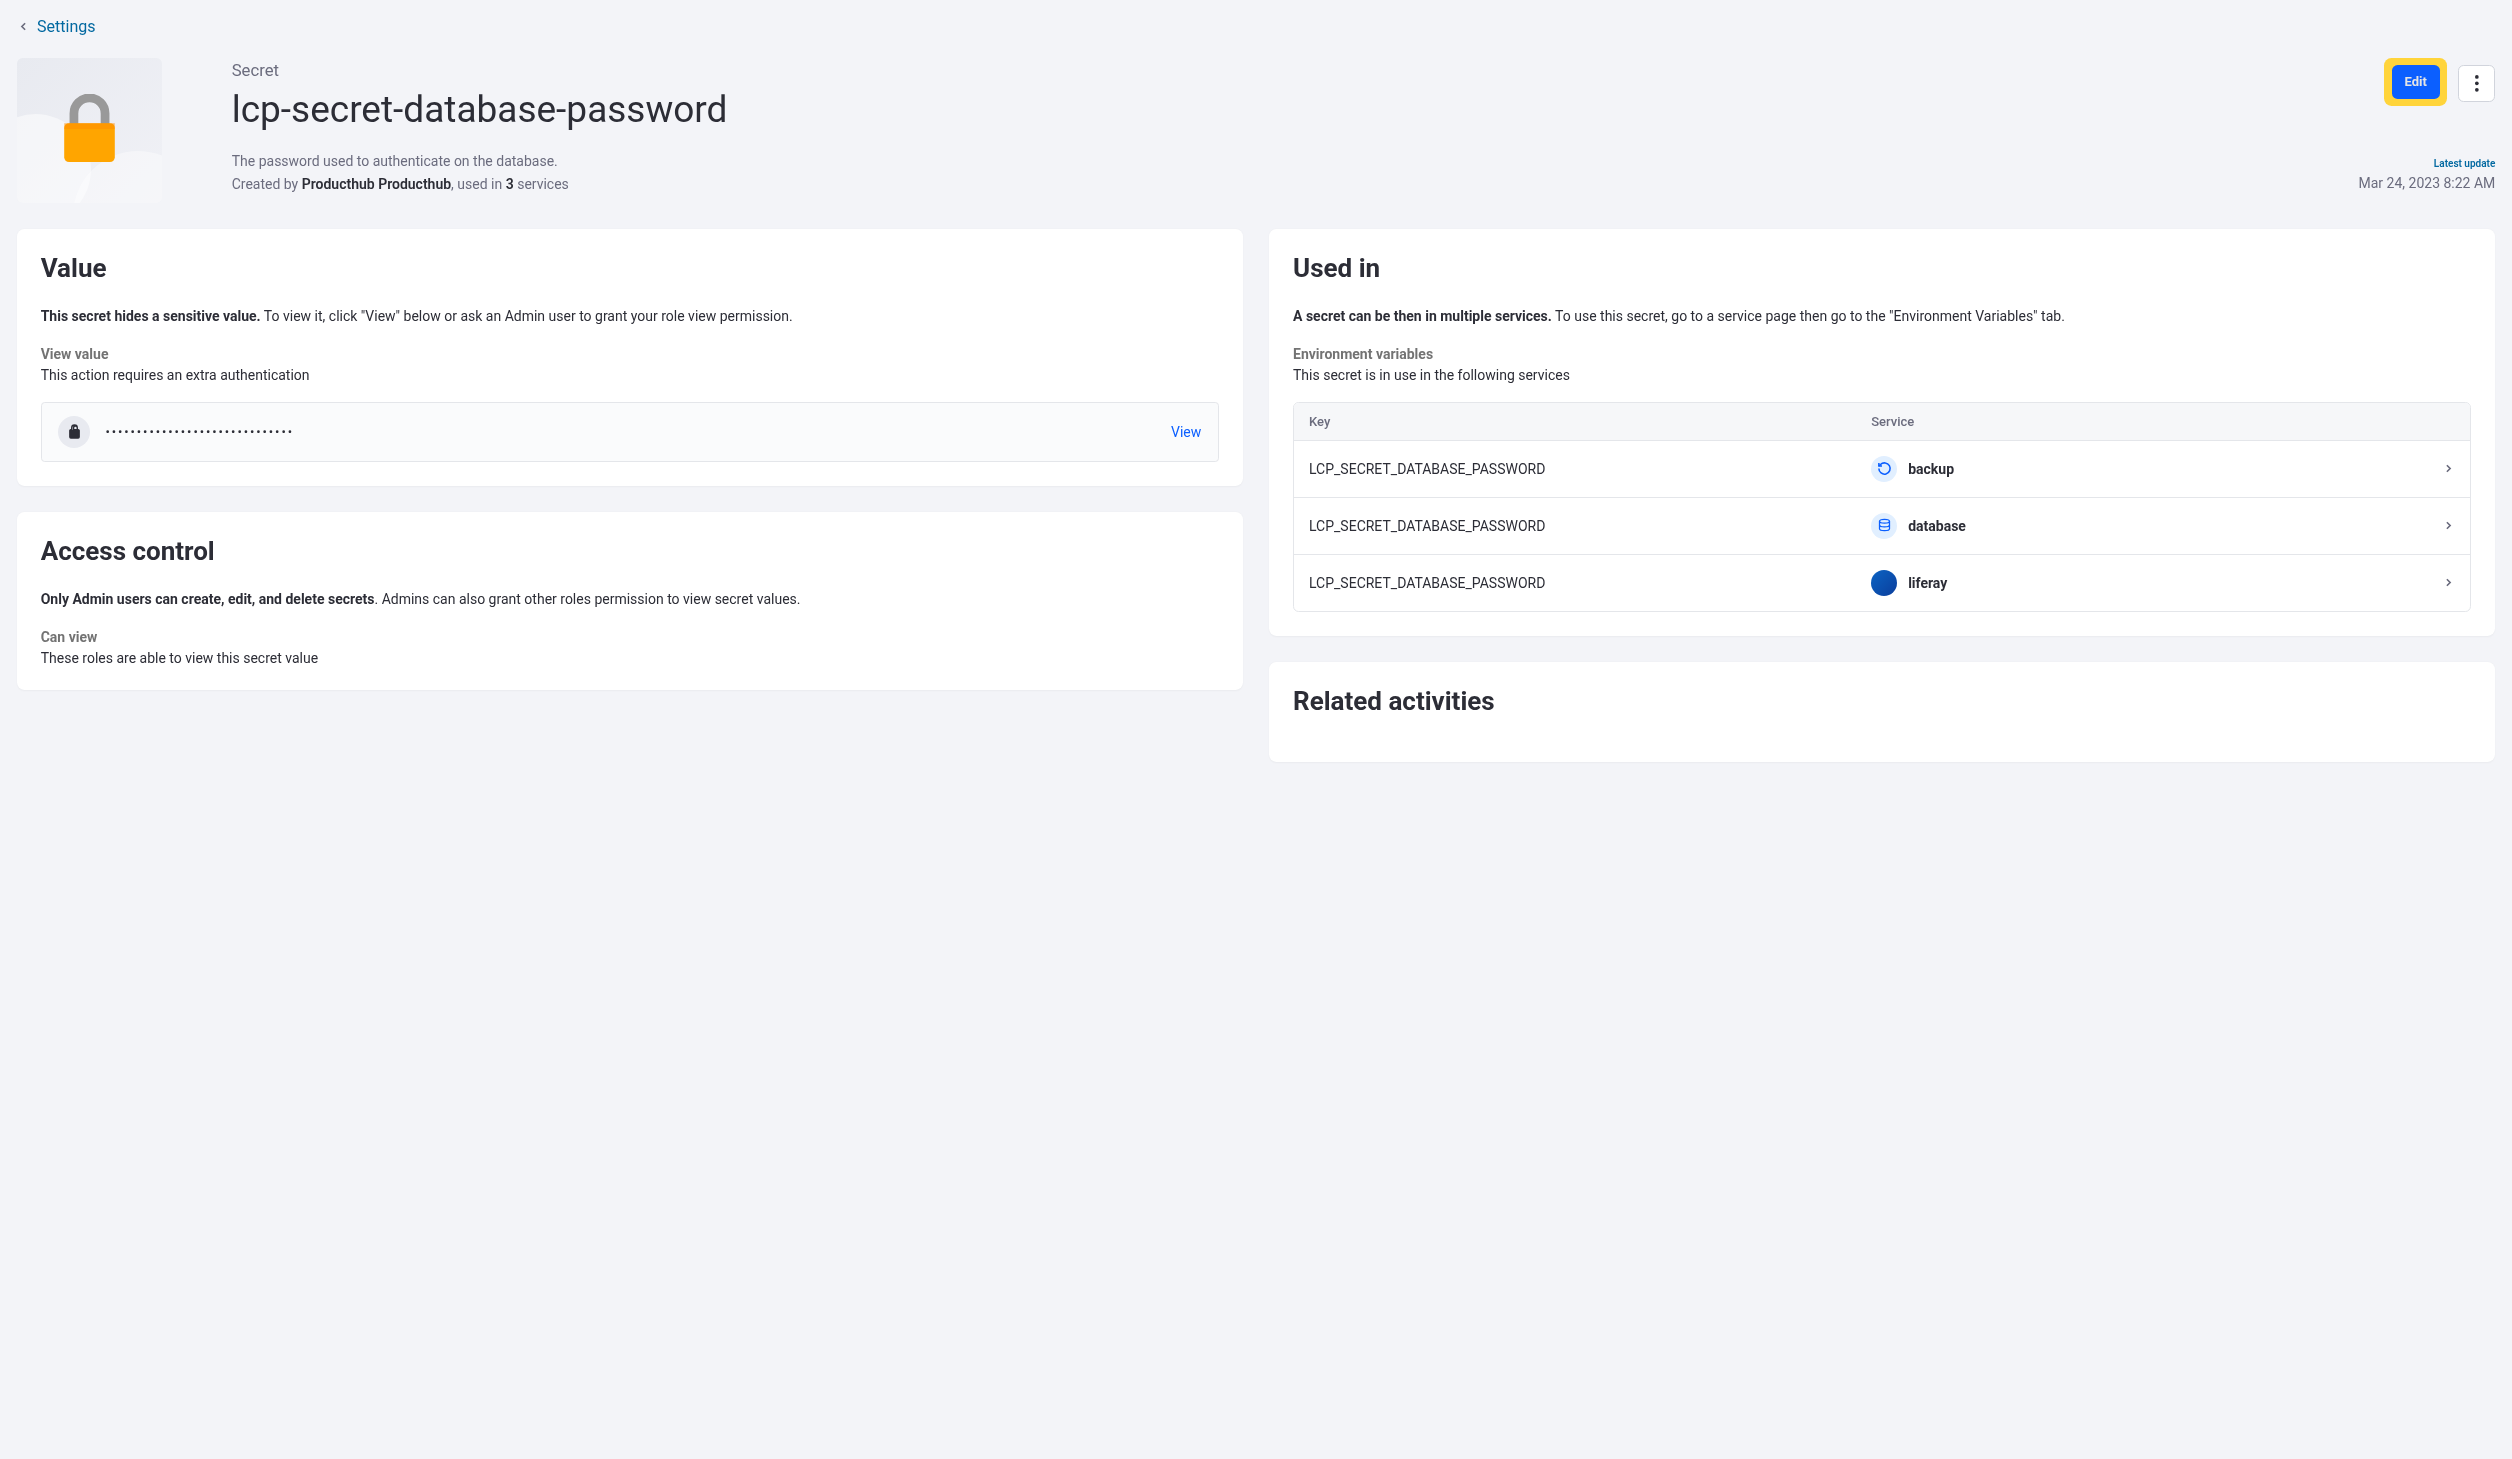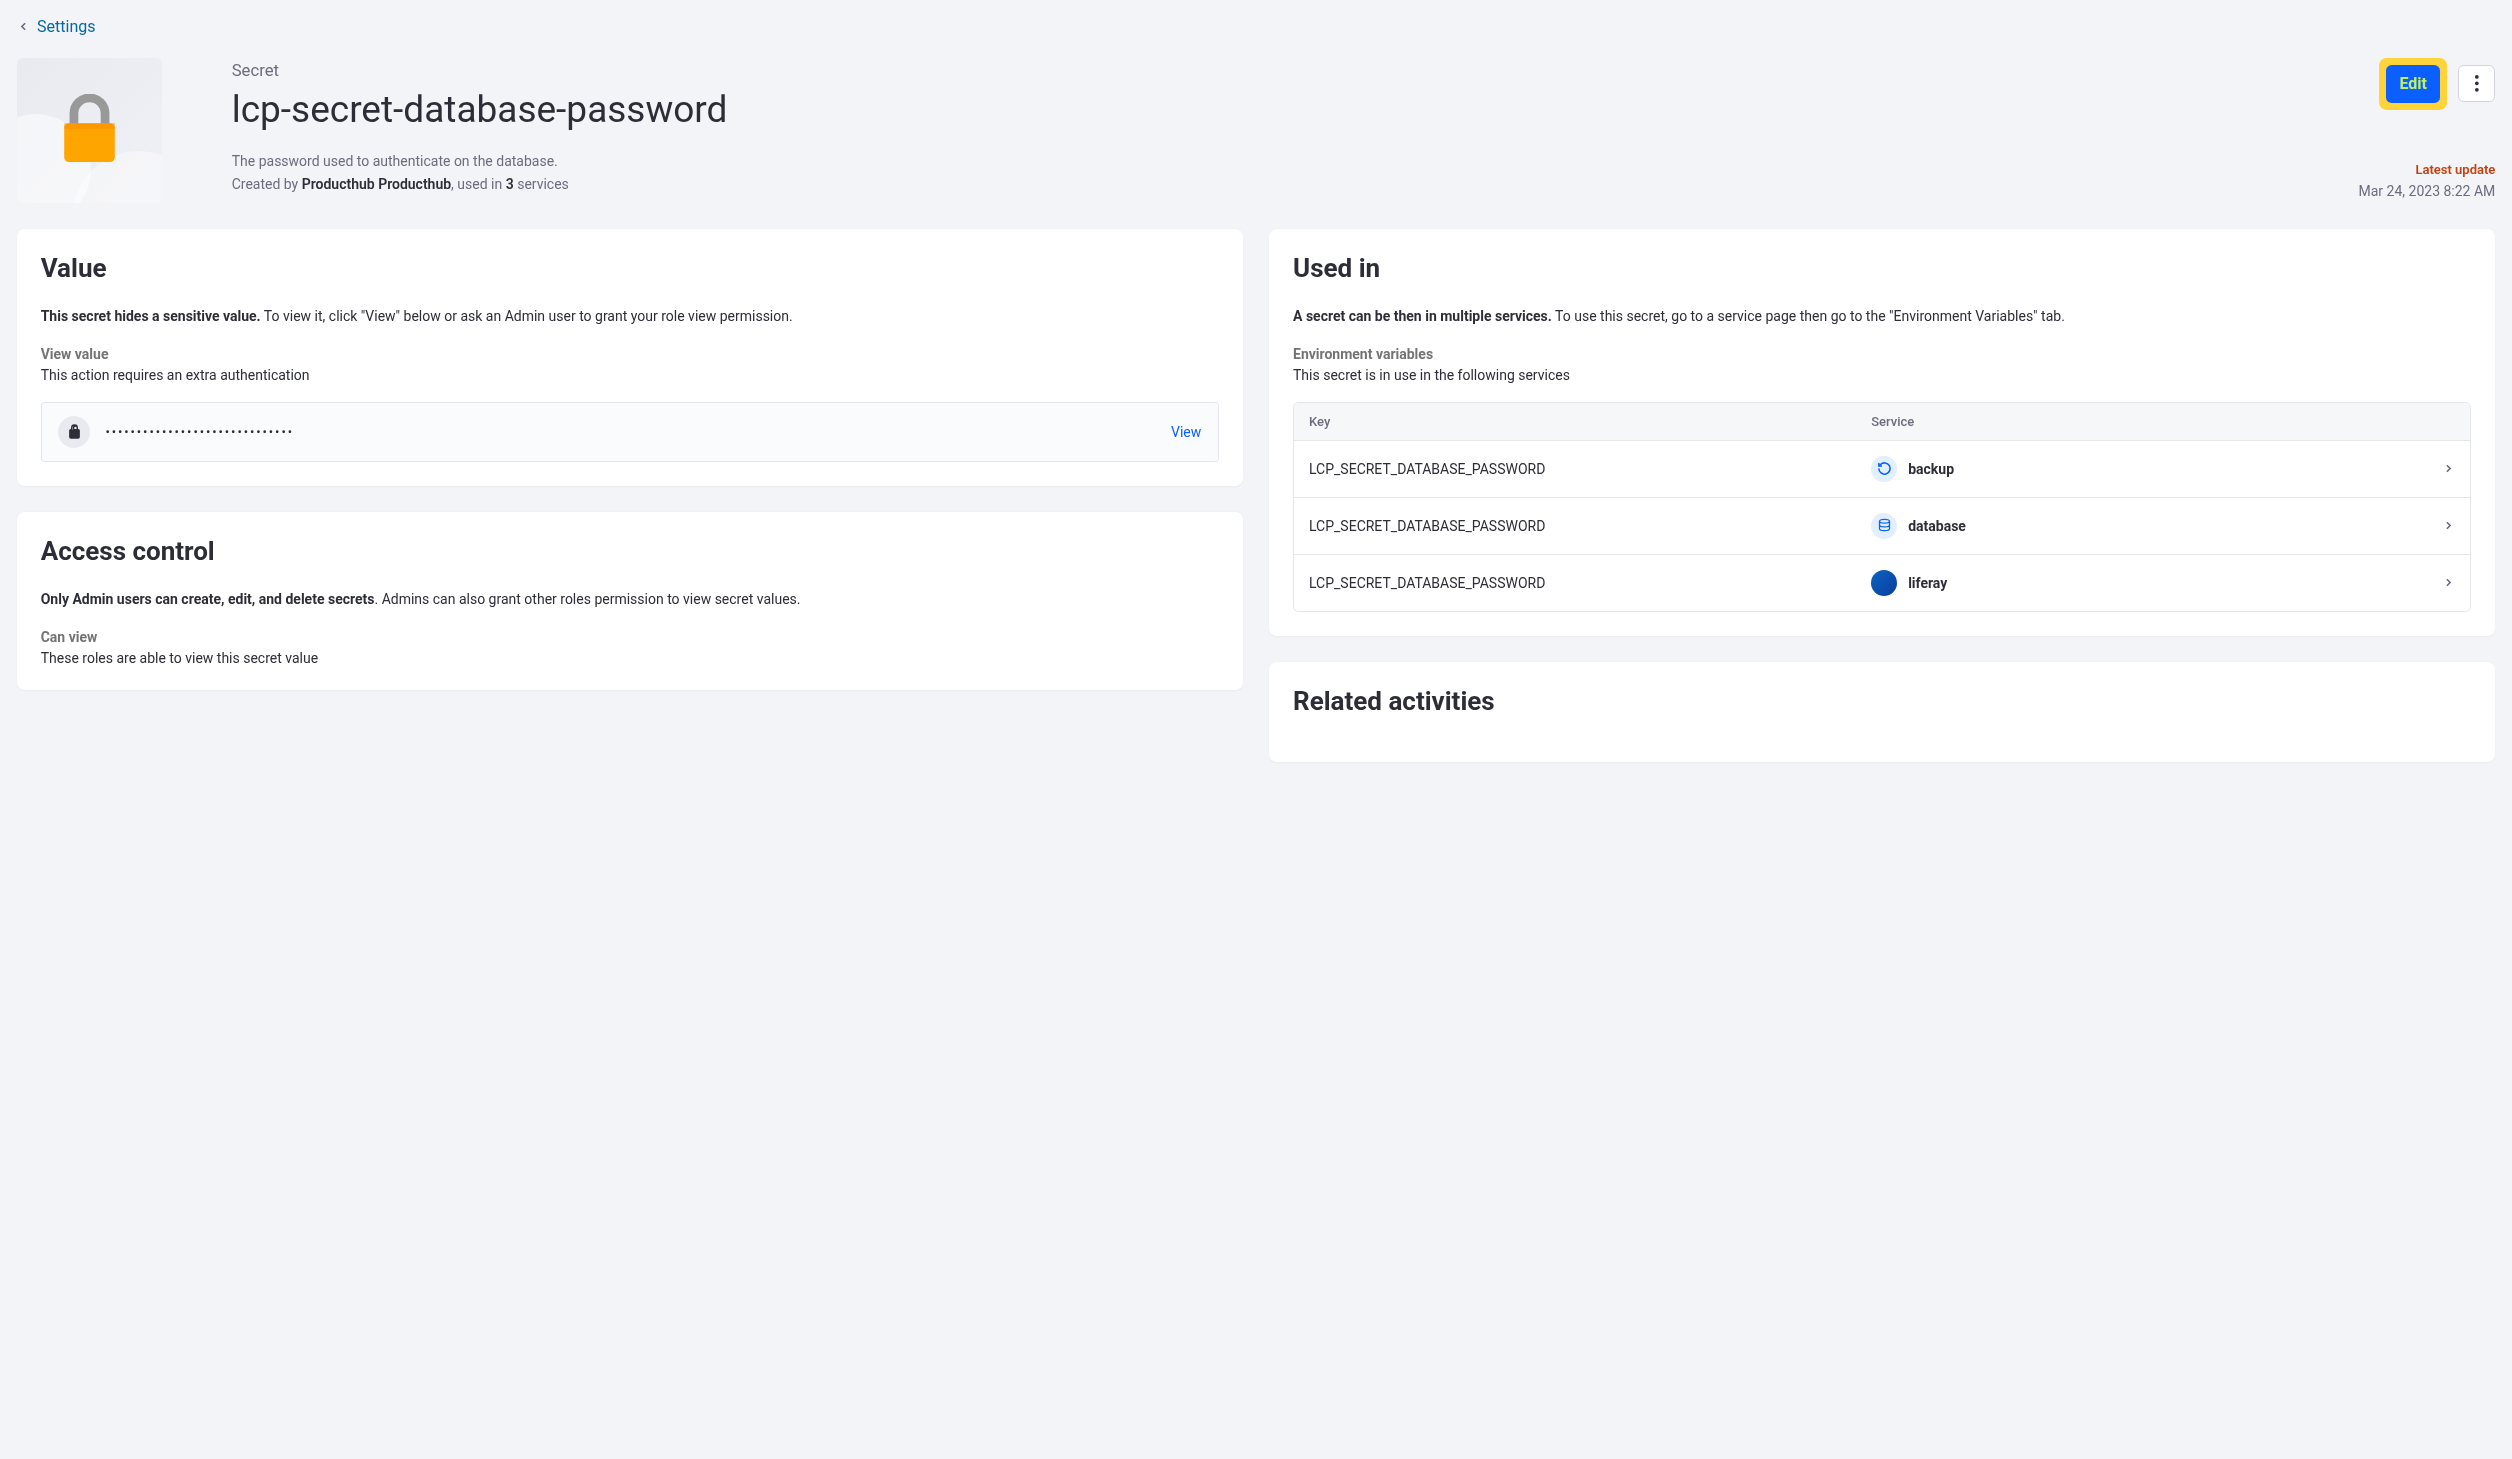--- a/index.html
+++ b/index.html
@@ -74,41 +74,41 @@
     .header-right { text-align: right; display: flex; flex-direction: column; align-items: flex-end; }
     .header-actions { display: flex; gap: 11px; margin-bottom: 52px; }
     .edit-btn-wrap {
       background: #ffd43b;
       border-radius: 7.4px;
       padding: 7.4px;
       display: inline-flex;
     }
     .edit-btn {
       background: #0b5fff;
-      color: #bef264;
+      color: #e5e5e5;
       border: none;
       border-radius: 5.6px;
       padding: 9.3px 13px;
       font-weight: 700;
-      font-size: 16px;
+      font-size: 13px;
       cursor: pointer;
     }
     .menu-btn {
       width: 37px;
       height: 37px;
       border: 0.9px solid #d1d4dc;
       border-radius: 5.6px;
       background: #fff;
       display: flex;
       align-items: center;
       justify-content: center;
       cursor: pointer;
       margin-top: 7.4px;
     }
-    .latest-label { color: #c2410c; font-size: 13px; font-weight: 600; margin-bottom: 5.6px; }
+    .latest-label { color: #0369a1; font-size: 10px; font-weight: 600; margin-bottom: 5.6px; }
     .latest-date { color: #6b6c7e; font-size: 14px; }
     .grid {
       display: grid;
       grid-template-columns: 1fr 1fr;
       gap: 26px;
     }
     .col { display: flex; flex-direction: column; gap: 26px; }
     .card {
       background: #fff;
       border-radius: 7.4px;

